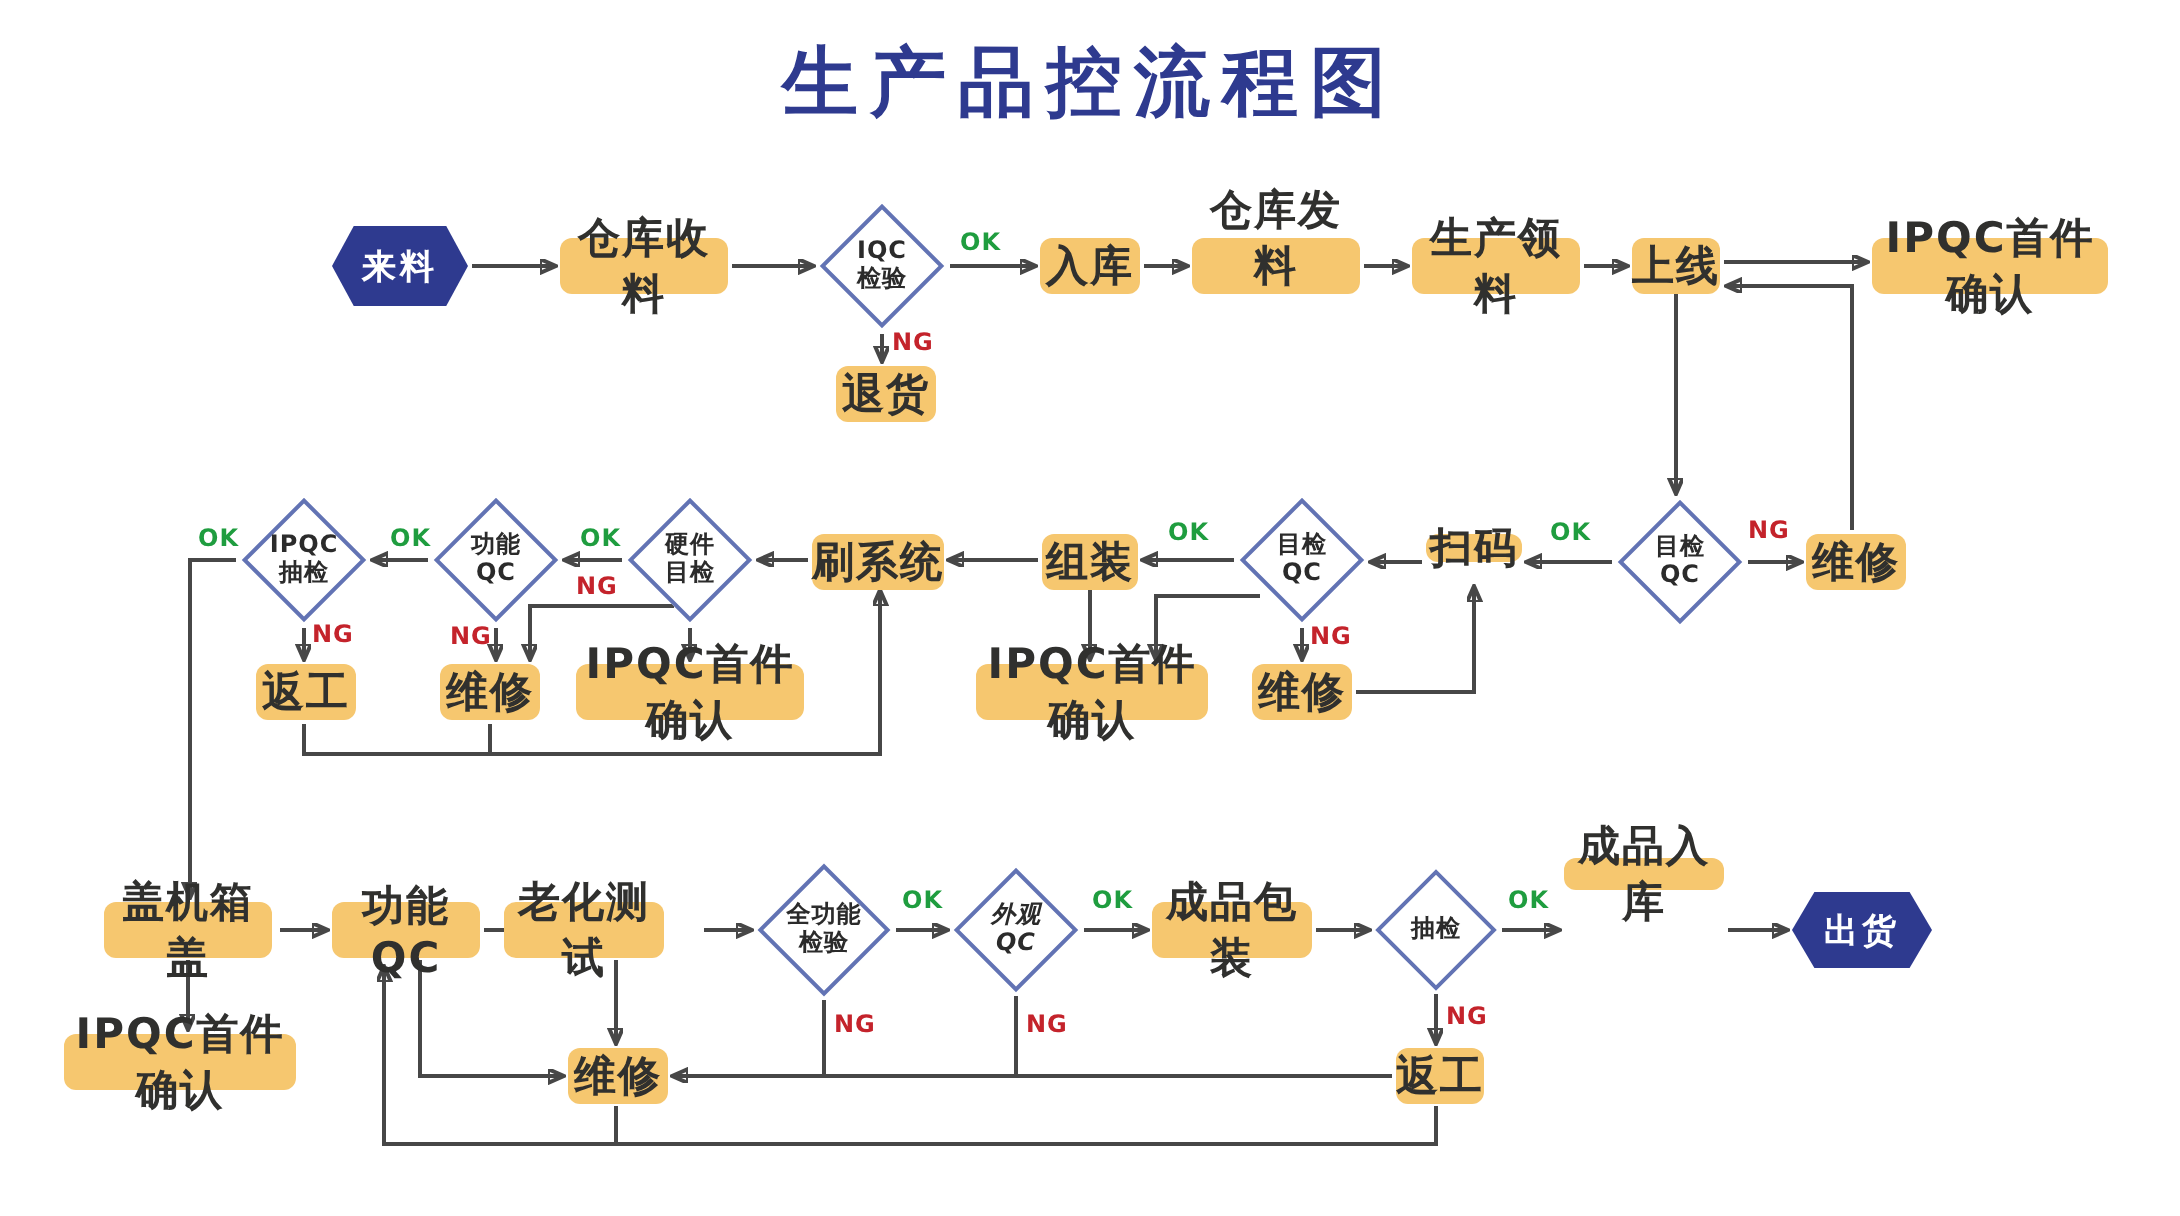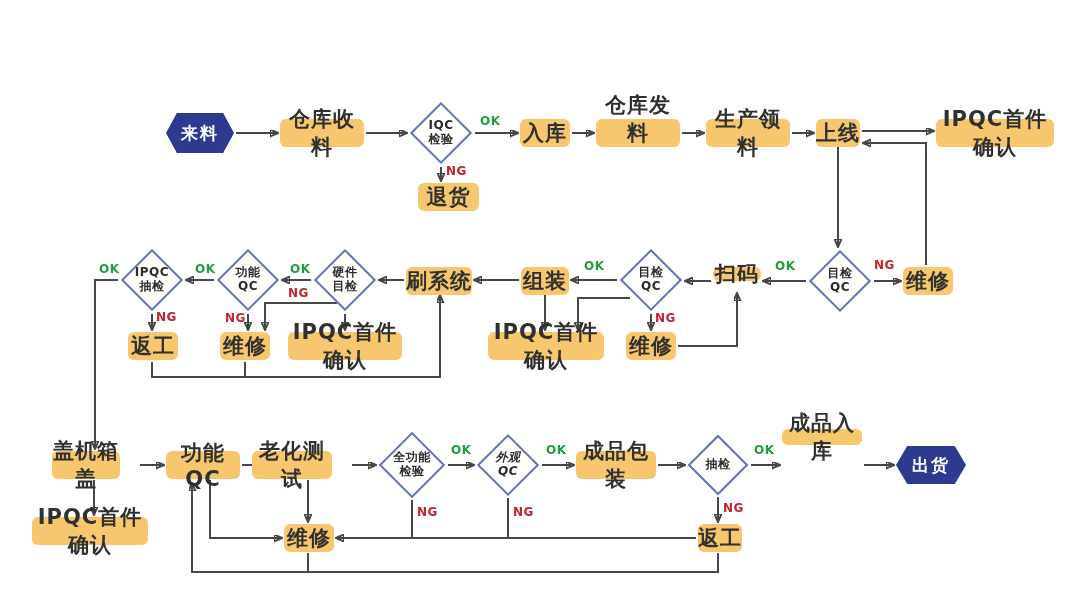--- a/index.html
+++ b/index.html
@@ -90,20 +90,21 @@
       <path d="M94,480 V514" marker-end="url(#arrow)"></path>
       <path d="M308,480 V521" marker-end="url(#arrow)"></path>
       <path d="M210,480 V538 H281" marker-end="url(#arrow)"></path>
       <path d="M412,500 V538"></path>
       <path d="M508,498 V538"></path>
       <path d="M718,497 V521" marker-end="url(#arrow)"></path>
       <path d="M696,538 H337" marker-end="url(#arrow)"></path>
       <path d="M718,553 V572 H192 V484" marker-end="url(#arrow)"></path>
       <path d="M308,553 V572"></path>
     </svg>
+  <div class="title">生产品控流程图</div>
 <div class="node terminal" style="left: 166px; top: 113px; width: 68px; height: 40px;">
       <div class="nlabel">来料</div>
     </div>
     <div class="node process" style="left: 280px; top: 119px; width: 84px; height: 28px;">
       <div class="nlabel">仓库收料</div>
     </div>
     <div class="node decision" style="left: 409px; top: 101px; width: 64px; height: 64px;">
       <div class="dshape" style="width: 44px; height: 44px;"></div>
       <div class="nlabel">IQC
 检验</div>
@@ -116,21 +117,21 @@
     </div>
     <div class="node process" style="left: 706px; top: 119px; width: 84px; height: 28px;">
       <div class="nlabel">生产领料</div>
     </div>
     <div class="node process" style="left: 816px; top: 119px; width: 44px; height: 28px;">
       <div class="nlabel">上线</div>
     </div>
     <div class="node process" style="left: 936px; top: 119px; width: 118px; height: 28px;">
       <div class="nlabel">IPQC首件确认</div>
     </div>
-    <div class="node process" style="left: 418px; top: 183px; width: 61px; height: 28px;">
+    <div class="node process" style="left: 418px; top: 183px; width: 50px; height: 28px;">
       <div class="nlabel">退货</div>
     </div>
     <div class="node decision" style="left: 808px; top: 249px; width: 64px; height: 64px;">
       <div class="dshape" style="width: 44px; height: 44px;"></div>
       <div class="nlabel">目检
 QC</div>
     </div>
     <div class="node process" style="left: 903px; top: 267px; width: 50px; height: 28px;">
       <div class="nlabel">维修</div>
     </div>
@@ -171,21 +172,21 @@
     </div>
     <div class="node process" style="left: 288px; top: 332px; width: 114px; height: 28px;">
       <div class="nlabel">IPQC首件确认</div>
     </div>
     <div class="node process" style="left: 488px; top: 332px; width: 116px; height: 28px;">
       <div class="nlabel">IPQC首件确认</div>
     </div>
     <div class="node process" style="left: 626px; top: 332px; width: 50px; height: 28px;">
       <div class="nlabel">维修</div>
     </div>
-    <div class="node process" style="left: 52px; top: 451px; width: 68px; height: 28px;">
+    <div class="node process" style="left: 52px; top: 451px; width: 84px; height: 28px;">
       <div class="nlabel">盖机箱盖</div>
     </div>
     <div class="node process" style="left: 166px; top: 451px; width: 74px; height: 28px; justify-content: flex-end;">
       <div class="nlabel">功能QC</div>
     </div>
     <div class="node process" style="left: 252px; top: 451px; width: 80px; height: 28px;">
       <div class="nlabel">老化测试</div>
     </div>
     <div class="node decision" style="left: 378px; top: 431px; width: 68px; height: 68px;">
       <div class="dshape" style="width: 47px; height: 47px;"></div>

